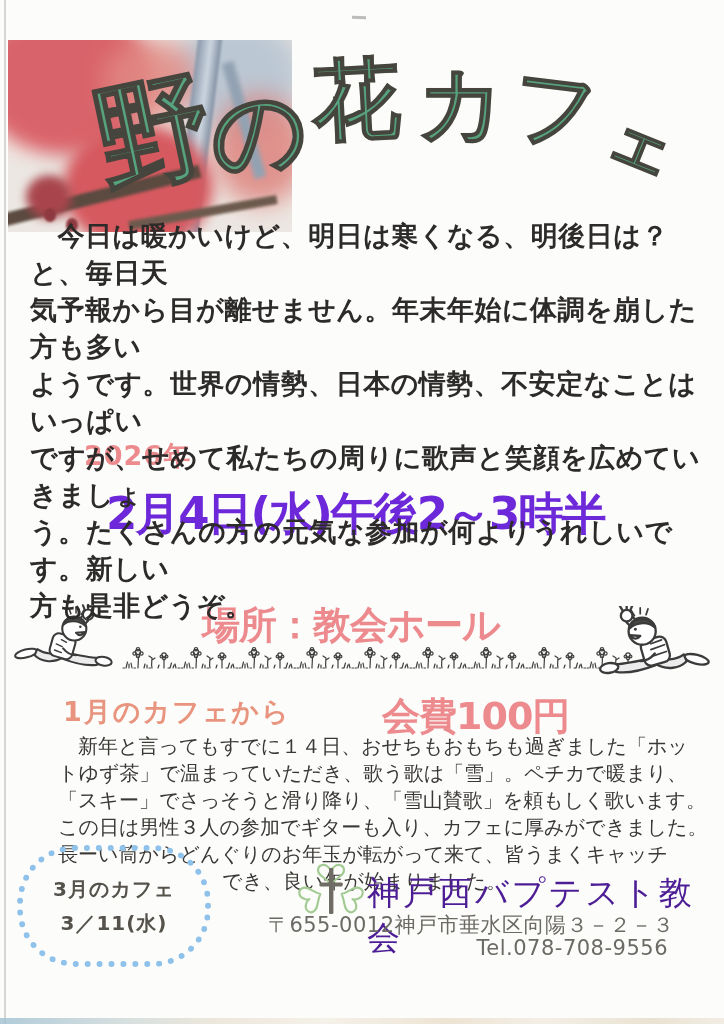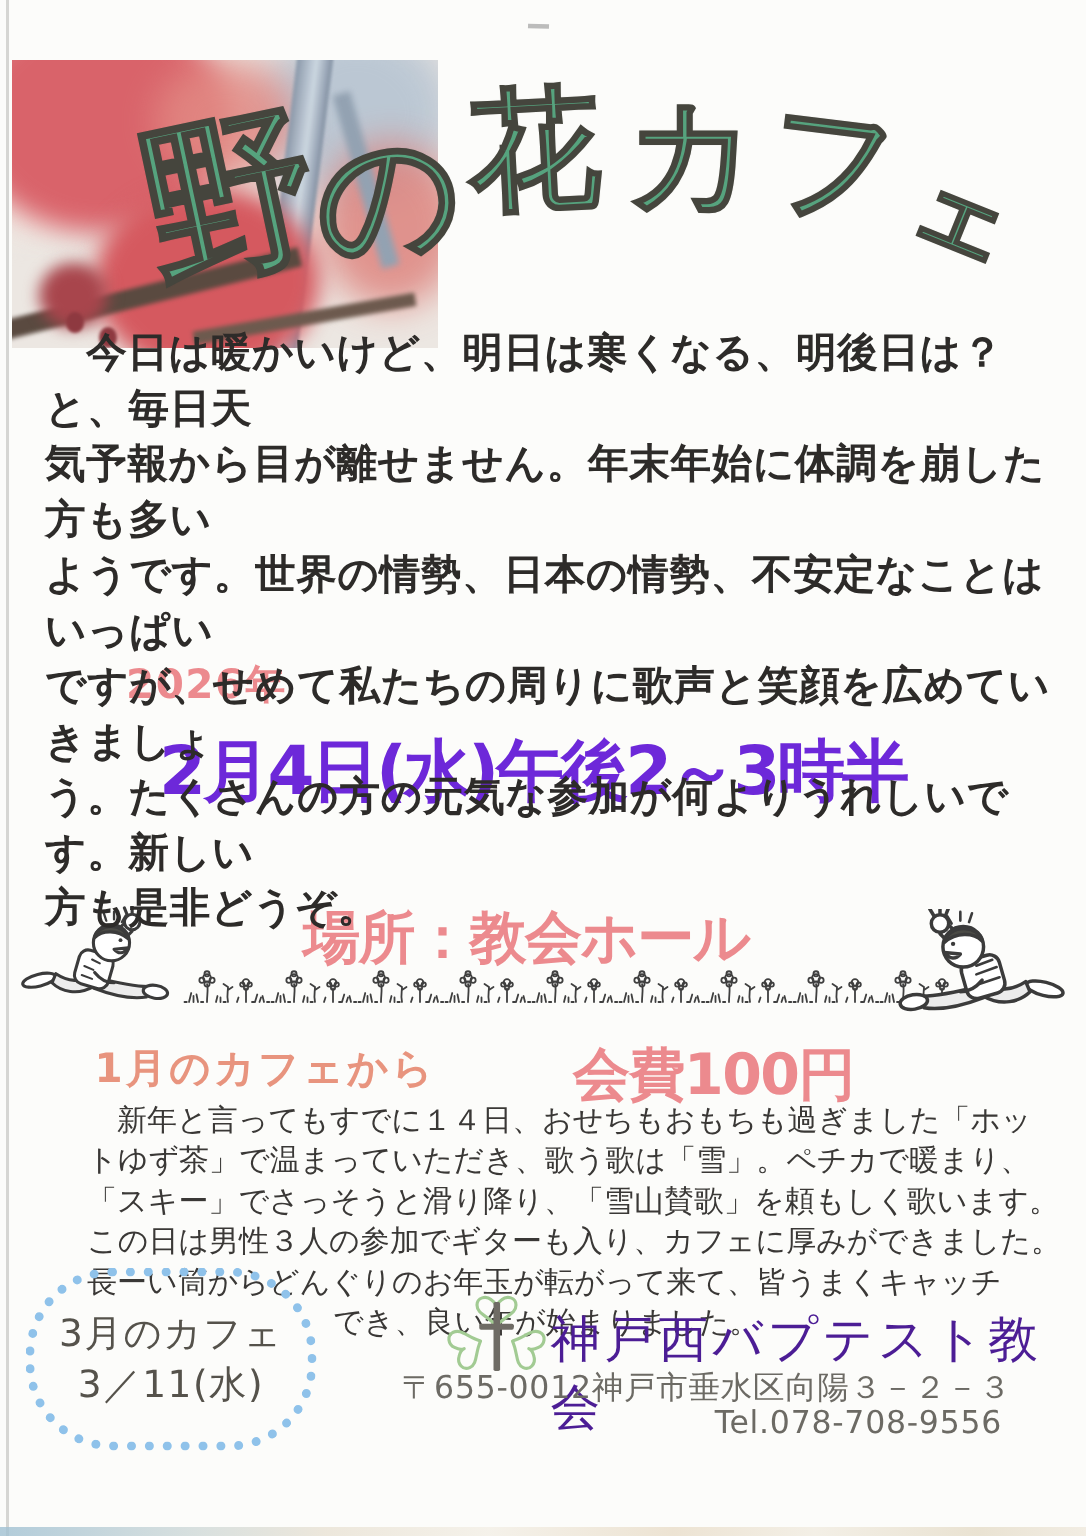--- a/index.html
+++ b/index.html
@@ -62,21 +62,21 @@
 
   
   .jan-heading{position:absolute;left:63px;top:694px;font-size:27px;font-weight:600;color:#e8947e;letter-spacing:2px;}
   .report{position:absolute;left:58px;top:733px;width:652px;font-size:20px;line-height:27px;color:#3a3836;}
   .report .indent6{margin-left:164px;}
 
   
   .march-box{position:absolute;left:17px;top:845px;width:182px;height:110px;
     border:6px dotted #8fc2ea;border-radius:58px;
     display:flex;flex-direction:column;justify-content:center;align-items:center;gap:2px;}
-  .march-box div{font-size:25px;line-height:32px;font-weight:400;color:#55524b;letter-spacing:1px;}
+  .march-box div{font-size:20px;line-height:32px;font-weight:700;color:#55524b;letter-spacing:1px;}
 
   
   .logo{position:absolute;left:292px;top:860px;}
   .church-name{position:absolute;left:367px;top:871px;font-size:33px;color:#4c1d95;letter-spacing:3px;font-weight:500;}
   .address{position:absolute;right:50px;top:911px;font-size:21px;color:#6c6a64;letter-spacing:.5px;}
   .tel{position:absolute;right:56px;top:936px;font-size:21px;color:#6c6a64;letter-spacing:.5px;}
 </style>
 </head>
 <body>
 

